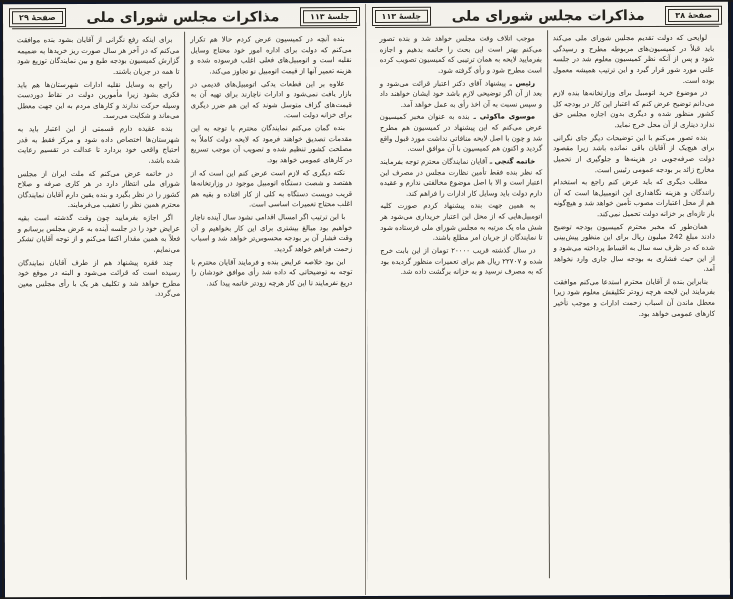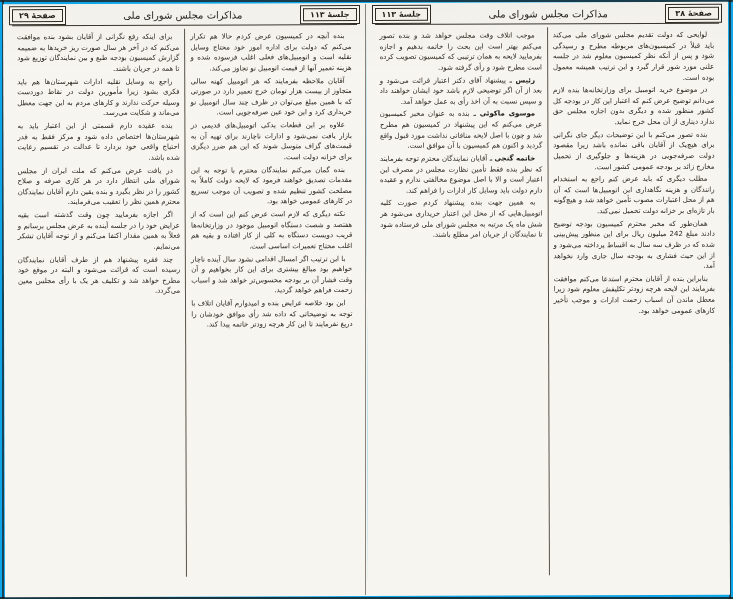--- a/index.html
+++ b/index.html
@@ -1,19 +1,19 @@
 <!DOCTYPE html>
 <html lang="fa"><head>
 <meta charset="utf-8">
 <style>
   html,body{margin:0;padding:0;background:#e9e7e1;}
   .sheet{
     position:relative;
     width:733px;height:599px;
-    background:#0ea5e9;
+    background:#0f172a;
     overflow:hidden;
     font-family:"DejaVu Sans",sans-serif;
     color:#26241f;
   }
   
   .edge{position:absolute;background:#1c1a17;}
   .edge-top{top:0;left:0;width:733px;height:2px;opacity:.75;}
   .edge-bottom{bottom:0;left:0;width:733px;height:2px;opacity:.8;}
   .edge-left{top:0;left:2px;width:2px;height:599px;opacity:.7;}
   .edge-right{top:0;right:2px;width:2px;height:599px;opacity:.7;}
@@ -45,22 +45,22 @@
     display:inline-block;
     border:1px solid #2e2b25;
     box-shadow:0 0 0 2px #f7f5ef, 0 0 0 3px #2e2b25;
     padding:1px 6px;
     font-size:8px;
     font-weight:bold;
     white-space:nowrap;
     background:#f3f1e9;
   }
   .hdr-title{
-    font-size:10px;
-    font-weight:normal;
+    font-size:14px;
+    font-weight:bold;
     letter-spacing:0.2px;
     white-space:nowrap;
   }
   .columns{
     display:flex;
     flex-direction:row-reverse;
     height:548px;
   }
   .col{
     width:50%;
@@ -90,58 +90,58 @@
 
     <div class="page">
       <div class="page-header" style="direction:ltr;">
         <span class="hdr-box">صفحۀ ۲۹</span>
         <span class="hdr-title">مذاکرات مجلس شورای ملی</span>
         <span class="hdr-box">جلسۀ ۱۱۳</span>
       </div>
       <div class="columns">
         <div class="col">
             <p class="para">بنده آنچه در کمیسیون عرض کردم حالا هم تکرار می‌کنم که دولت برای اداره امور خود محتاج وسایل نقلیه است و اتومبیل‌های فعلی اغلب فرسوده شده و هزینه تعمیر آنها از قیمت اتومبیل نو تجاوز می‌کند.</p>
-            <p class="para">آقایان ملاحظه بفرمایند که هر اتومبیل کهنه سالی متجاوز از بیست هزار تومان خرج تعمیر دارد در صورتی که با همین مبلغ می‌توان در ظرف چند سال اتومبیل نو خریداری کرد و این خود عین صرفه‌جویی است.</p>
             <p class="para">علاوه بر این قطعات یدکی اتومبیل‌های قدیمی در بازار یافت نمی‌شود و ادارات ناچارند برای تهیه آن به قیمت‌های گزاف متوسل شوند که این هم ضرر دیگری برای خزانه دولت است.</p>
             <p class="para">بنده گمان می‌کنم نمایندگان محترم با توجه به این مقدمات تصدیق خواهند فرمود که لایحه دولت کاملاً به مصلحت کشور تنظیم شده و تصویب آن موجب تسریع در کارهای عمومی خواهد بود.</p>
             <p class="para">نکته دیگری که لازم است عرض کنم این است که از هفتصد و شصت دستگاه اتومبیل موجود در وزارتخانه‌ها قریب دویست دستگاه به کلی از کار افتاده و بقیه هم اغلب محتاج تعمیرات اساسی است.</p>
             <p class="para">با این ترتیب اگر امسال اقدامی نشود سال آینده ناچار خواهیم بود مبالغ بیشتری برای این کار بخواهیم و آن وقت فشار آن بر بودجه محسوس‌تر خواهد شد و اسباب زحمت فراهم خواهد گردید.</p>
-            <p class="para">این بود خلاصه عرایض بنده و امیدوارم آقایان اتلاف با توجه به توضیحاتی که داده شد رأی موافق خودشان را دریغ نفرمایند تا این کار هرچه زودتر خاتمه پیدا کند.</p>
+            <p class="para">این بود خلاصه عرایض بنده و فرمایند آقایان محترم با توجه به توضیحاتی که داده شد رأی موافق خودشان را دریغ نفرمایند تا این کار هرچه زودتر خاتمه پیدا کند.</p>
           </div>
         <div class="col">
             <p class="para">برای اینکه رفع نگرانی از آقایان بشود بنده موافقت می‌کنم که در آخر هر سال صورت ریز خریدها به ضمیمه گزارش کمیسیون بودجه طبع و بین نمایندگان توزیع شود تا همه در جریان باشند.</p>
             <p class="para">راجع به وسایل نقلیه ادارات شهرستان‌ها هم باید فکری بشود زیرا مأمورین دولت در نقاط دوردست وسیله حرکت ندارند و کارهای مردم به این جهت معطل می‌ماند و شکایت می‌رسد.</p>
             <p class="para">بنده عقیده دارم قسمتی از این اعتبار باید به شهرستان‌ها اختصاص داده شود و مرکز فقط به قدر احتیاج واقعی خود بردارد تا عدالت در تقسیم رعایت شده باشد.</p>
-            <p class="para">در یافت عرض می‌کنم که ملت ایران از مجلس شورای ملی انتظار دارد در هر کاری صرفه و صلاح کشور را در نظر بگیرد و بنده یقین دارم آقایان نمایندگان محترم همین نظر را تعقیب می‌فرمایند.</p>
+            <p class="para">در خاتمه عرض می‌کنم که ملت ایران از مجلس شورای ملی انتظار دارد در هر کاری صرفه و صلاح کشور را در نظر بگیرد و بنده یقین دارم آقایان نمایندگان محترم همین نظر را تعقیب می‌فرمایند.</p>
             <p class="para">اگر اجازه بفرمایید چون وقت گذشته است بقیه عرایض خود را در جلسه آینده به عرض مجلس برسانم و فعلاً به همین مقدار اکتفا می‌کنم و از توجه آقایان تشکر می‌نمایم.</p>
             <p class="para">چند فقره پیشنهاد هم از طرف آقایان نمایندگان رسیده است که قرائت می‌شود و البته در موقع خود مطرح خواهد شد و تکلیف هر یک با رأی مجلس معین می‌گردد.</p>
           </div>
       </div>
     </div>
 
     <div class="page">
       <div class="page-header" style="direction:ltr;">
         <span class="hdr-box">جلسۀ ۱۱۳</span>
         <span class="hdr-title">مذاکرات مجلس شورای ملی</span>
         <span class="hdr-box">صفحۀ ۳۸</span>
       </div>
       <div class="columns">
         <div class="col">
             <p class="para">لوایحی که دولت تقدیم مجلس شورای ملی می‌کند باید قبلاً در کمیسیون‌های مربوطه مطرح و رسیدگی شود و پس از آنکه نظر کمیسیون معلوم شد در جلسه علنی مورد شور قرار گیرد و این ترتیب همیشه معمول بوده است.</p>
             <p class="para">در موضوع خرید اتومبیل برای وزارتخانه‌ها بنده لازم می‌دانم توضیح عرض کنم که اعتبار این کار در بودجه کل کشور منظور شده و دیگری بدون اجازه مجلس حق ندارد دیناری از آن محل خرج نماید.</p>
-            <p class="para">بنده تصور می‌کنم با این توضیحات دیگر جای نگرانی برای هیچ‌یک از آقایان باقی نمانده باشد زیرا مقصود دولت صرفه‌جویی در هزینه‌ها و جلوگیری از تحمیل مخارج زائد بر بودجه عمومی کشور است.</p>
+            <p class="para">بنده تصور می‌کنم با این توضیحات دیگر جای نگرانی برای هیچ‌یک از آقایان باقی نمانده باشد زیرا مقصود دولت صرفه‌جویی در هزینه‌ها و جلوگیری از تحمیل مخارج زائد بر بودجه عمومی رئیس است.</p>
             <p class="para">مطلب دیگری که باید عرض کنم راجع به استخدام رانندگان و هزینه نگاهداری این اتومبیل‌ها است که آن هم از محل اعتبارات مصوب تأمین خواهد شد و هیچ‌گونه بار تازه‌ای بر خزانه دولت تحمیل نمی‌کند.</p>
             <p class="para">همان‌طور که مخبر محترم کمیسیون بودجه توضیح دادند مبلغ 242 میلیون ریال برای این منظور پیش‌بینی شده که در ظرف سه سال به اقساط پرداخته می‌شود و از این حیث فشاری به بودجه سال جاری وارد نخواهد آمد.</p>
             <p class="para">بنابراین بنده از آقایان محترم استدعا می‌کنم موافقت بفرمایند این لایحه هرچه زودتر تکلیفش معلوم شود زیرا معطل ماندن آن اسباب زحمت ادارات و موجب تأخیر کارهای عمومی خواهد بود.</p>
           </div>
         <div class="col">
             <p class="para">موجب اتلاف وقت مجلس خواهد شد و بنده تصور می‌کنم بهتر است این بحث را خاتمه بدهیم و اجازه بفرمایید لایحه به همان ترتیبی که کمیسیون تصویب کرده است مطرح شود و رأی گرفته شود.</p>
             <p class="para"><b>رئیس ـ </b>پیشنهاد آقای دکتر اعتبار قرائت می‌شود و بعد از آن اگر توضیحی لازم باشد خود ایشان خواهند داد و سپس نسبت به آن اخذ رأی به عمل خواهد آمد.</p>
             <p class="para"><b>موسوی ماکوئی ـ </b>بنده به عنوان مخبر کمیسیون عرض می‌کنم که این پیشنهاد در کمیسیون هم مطرح شد و چون با اصل لایحه منافاتی نداشت مورد قبول واقع گردید و اکنون هم کمیسیون با آن موافق است.</p>
             <p class="para"><b>خاتمه گنجی ـ </b>آقایان نمایندگان محترم توجه بفرمایند که نظر بنده فقط تأمین نظارت مجلس در مصرف این اعتبار است و الا با اصل موضوع مخالفتی ندارم و عقیده دارم دولت باید وسایل کار ادارات را فراهم کند.</p>
             <p class="para">به همین جهت بنده پیشنهاد کردم صورت کلیه اتومبیل‌هایی که از محل این اعتبار خریداری می‌شود هر شش ماه یک مرتبه به مجلس شورای ملی فرستاده شود تا نمایندگان از جریان امر مطلع باشند.</p>
+            <p class="para">در سال گذشته قریب ۲۰۰۰۰ تومان از این بابت خرج شده و ۲۲۷۰۷ ریال هم برای تعمیرات منظور گردیده بود که به مصرف نرسید و به خزانه برگشت داده شد.</p>
           </div>
       </div>
     </div>
 
   </div>
   <div class="fold-line"></div>
 </div>
 
 </body></html>

